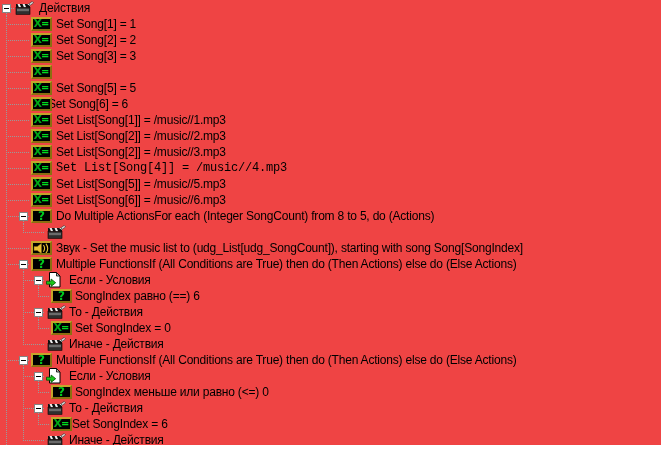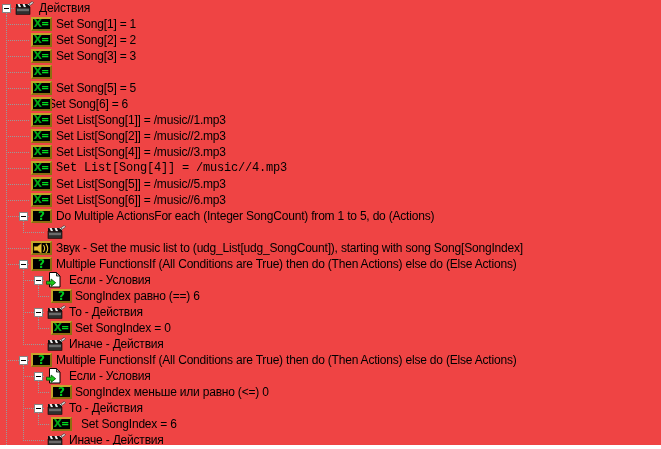--- a/index.html
+++ b/index.html
@@ -123,21 +123,21 @@
       <div class="lbl" style="left: 56px;">Set List[Song[2]] = /music//2.mp3</div>
     </div>
     <div class="trow" style="top: 144px;">
       <div class="vln" style="left: 6px; top: 0px; height: 8px;"></div>
       <div class="vln" style="left: 6px; top: 8px; height: 8px;"></div>
       <div class="hln" style="left: 6px; top: 8px; width: 24px;"></div>
       <div class="bic" style="left: 31px;">
         <span class="gx">X</span>
         <span class="ge">=</span>
       </div>
-      <div class="lbl" style="left: 56px;">Set List[Song[4]] = /music//3.mp3</div>
+      <div class="lbl" style="left: 56px;">Set List[Song[2]] = /music//3.mp3</div>
     </div>
     <div class="trow" style="top: 160px;">
       <div class="vln" style="left: 6px; top: 0px; height: 8px;"></div>
       <div class="vln" style="left: 6px; top: 8px; height: 8px;"></div>
       <div class="hln" style="left: 6px; top: 8px; width: 24px;"></div>
       <div class="bic" style="left: 31px;">
         <span class="gx">X</span>
         <span class="ge">=</span>
       </div>
       <div class="lbl" style="left: 56px; font-family: Liberation Mono, monospace;">Set List[Song[4]] = /music//4.mp3</div>
@@ -166,21 +166,21 @@
       <div class="vln" style="left: 6px; top: 0px; height: 8px;"></div>
       <div class="vln" style="left: 6px; top: 8px; height: 8px;"></div>
       <div class="hln" style="left: 6px; top: 8px; width: 24px;"></div>
       <div class="vln" style="left: 23px; top: 13px; height: 3px;"></div>
       <div class="ebox" style="left: 19px;">
         <div class="mins"></div>
       </div>
       <div class="bic" style="left: 31px;">
         <span class="gq">?</span>
       </div>
-      <div class="lbl" style="left: 56px;">Do Multiple ActionsFor each (Integer SongCount) from 1 to 5, do (Actions)</div>
+      <div class="lbl" style="left: 56px;">Do Multiple ActionsFor each (Integer SongCount) from 8 to 5, do (Actions)</div>
     </div>
     <div class="trow" style="top: 224px;">
       <div class="vln" style="left: 6px; top: 0px; height: 16px;"></div>
       <div class="vln" style="left: 23px; top: 0px; height: 8px;"></div>
       <div class="hln" style="left: 23px; top: 8px; width: 22px;"></div>
       <div class="icon" style="left: 46px; top: 1px;"><svg width="21" height="14" viewBox="0 0 21 14">
           <path d="M12.5 4.5 L18.2 0.4 L19.6 1.9 L14.2 5.8 Z" fill="#d8d8d8" stroke="#303030" stroke-width="0.6"></path>
           <rect x="2" y="3" width="14" height="3.5" fill="#101010"></rect>
           <path d="M3.5 3 l2.2 0 l1.5 3.5 l-2.2 0 z" fill="#f0f0f0"></path>
           <path d="M8.5 3 l2.2 0 l1.5 3.5 l-2.2 0 z" fill="#f0f0f0"></path>
@@ -348,21 +348,21 @@
     </div>
     <div class="trow" style="top: 416px;">
       <div class="vln" style="left: 6px; top: 0px; height: 16px;"></div>
       <div class="vln" style="left: 23px; top: 0px; height: 16px;"></div>
       <div class="vln" style="left: 38px; top: 0px; height: 8px;"></div>
       <div class="hln" style="left: 38px; top: 8px; width: 12px;"></div>
       <div class="bic" style="left: 51px;">
         <span class="gx">X</span>
         <span class="ge">=</span>
       </div>
-      <div class="lbl" style="left: 81px;">Set SongIndex = 6</div>
+      <div class="lbl" style="left: 72px;">Set SongIndex = 6</div>
     </div>
     <div class="trow" style="top: 432px;">
       <div class="vln" style="left: 6px; top: 0px; height: 16px;"></div>
       <div class="vln" style="left: 23px; top: 0px; height: 8px;"></div>
       <div class="hln" style="left: 23px; top: 8px; width: 22px;"></div>
       <div class="icon" style="left: 46px; top: 1px;"><svg width="21" height="14" viewBox="0 0 21 14">
           <path d="M12.5 4.5 L18.2 0.4 L19.6 1.9 L14.2 5.8 Z" fill="#d8d8d8" stroke="#303030" stroke-width="0.6"></path>
           <rect x="2" y="3" width="14" height="3.5" fill="#101010"></rect>
           <path d="M3.5 3 l2.2 0 l1.5 3.5 l-2.2 0 z" fill="#f0f0f0"></path>
           <path d="M8.5 3 l2.2 0 l1.5 3.5 l-2.2 0 z" fill="#f0f0f0"></path>

